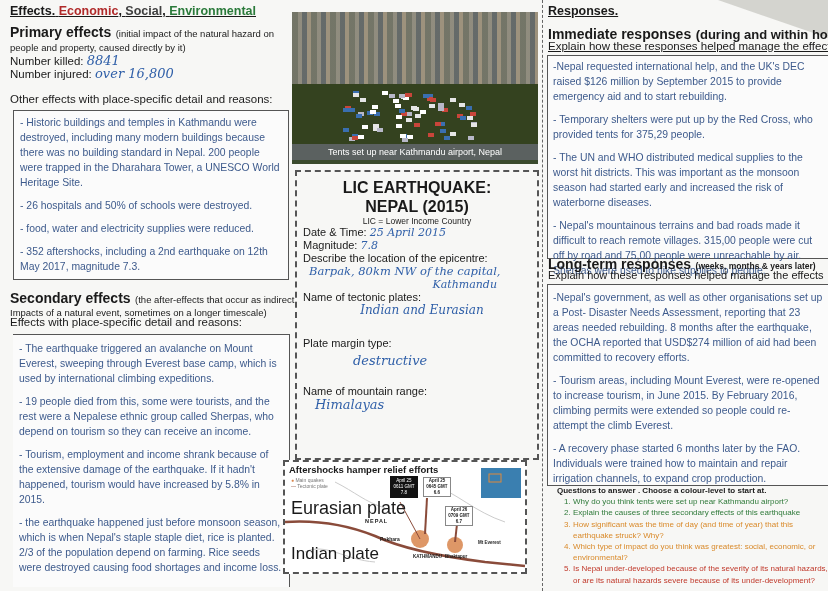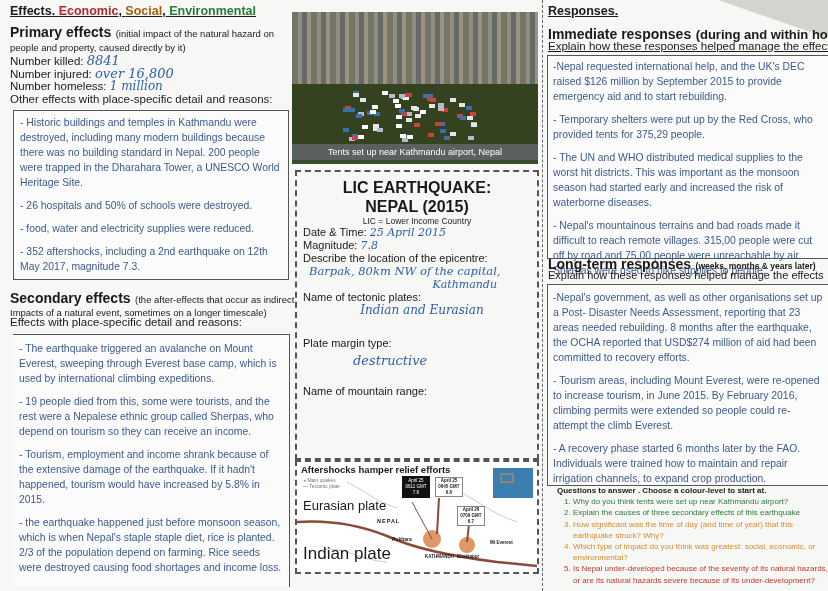--- a/index.html
+++ b/index.html
@@ -22,55 +22,51 @@
   
   #left { left: 10px; top: 0; width: 280px; height: 591px; }
   
   #photo { left: 292px; top: 12px; width: 246px; height: 152px; background: #3a4a2c; overflow: hidden; }
   #photo .city { position: absolute; left: 0; top: 0; width: 100%; height: 72px;
     background: repeating-linear-gradient(90deg, #7a7a6e 0 6px, #9a9488 6px 10px, #6a6e70 10px 15px, #a89a86 15px 19px); opacity: .9; }
   #photo .field { position: absolute; left: 0; top: 72px; width: 100%; height: 70px; background: #34421f; }
   #photo .tent { position: absolute; width: 6px; height: 4px; }
   #photo .caption { position: absolute; left: 0; bottom: 4px; width: 100%; height: 16px; background: #5b6160; color: #fff; font-size: 9px; text-align: center; line-height: 16px; }
   #infobox { left: 295px; top: 170px; width: 240px; height: 286px; }
-  #mapbox { left: 295px; top: 460px; width: 240px; height: 110px; background: #fff; overflow: hidden; }
+  #mapbox { left: 283px; top: 460px; width: 240px; height: 110px; background: #fff; overflow: hidden; }
   
   #right { left: 545px; top: 0; width: 283px; height: 457px; }
   .qs { font-size: 8px; line-height: 11.2px; margin-left: 8px; }
   .qs ol { margin: 0; padding-left: 16px; }
   .shadow-corner { position: absolute; right: 0; top: 0; width: 0; height: 0;
     border-top: 38px solid #bdbdb5; border-left: 110px solid transparent; opacity: .6; }
 </style>
 </head>
 <body>
 
 <div id="left" class="abs">
   <div class="abs title-top" style="left:0;top:4px;">
     <span>Effects.</span>
     <span style="color:#b02a2a">Economic</span><span>,</span>
-    <span style="color:#a16207">Social</span><span>,</span>
+    <span style="color:#404040">Social</span><span>,</span>
     <span style="color:#2a7a3a">Environmental</span>
   </div>
 
   <div class="abs" style="left:0;top:26px;width:280px;line-height:12px;">
     <span class="h2">Primary effects</span>
     <span class="small">(initial impact of the natural hazard on people and property, caused directly by it)</span>
   </div>
 
   <div class="abs label" style="left:0;top:53px;">
     <span>Number killed:</span>
     <span class="hand" style="font-size:13px">8841</span>
   </div>
   <div class="abs label" style="left:0;top:66px;">
     <span>Number injured:</span>
     <span class="hand" style="font-size:13px">over 16,800</span>
-  </div>
-  <div class="abs label" style="left:0;top:79px;">
-    <span>Number homeless:</span>
-    <span class="hand" style="font-size:12px">1 million</span>
   </div>
   <div class="abs label" style="left:0;top:93px;">Other effects with place-specific detail and reasons:</div>
 
   <div class="abs boxed typed" style="left:3px;top:110px;width:262px;height:160px;padding:4px 6px;">
     <p>- Historic buildings and temples in Kathmandu were destroyed, including many modern buildings because there was no building standard in Nepal. 200 people were trapped in the Dharahara Tower, a UNESCO World Heritage Site.</p>
     <p>- 26 hospitals and 50% of schools were destroyed.</p>
     <p>- food, water and electricity supplies were reduced.</p>
     <p>- 352 aftershocks, including a 2nd earthquake on 12th May 2017, magnitude 7.3.</p>
   </div>
 
@@ -176,41 +172,42 @@
     <div><span>Date &amp; Time:</span> <span class="hand" style="font-size:11px">25 April 2015</span></div>
     <div><span>Magnitude:</span> <span class="hand">7.8</span></div>
     <div>Describe the location of the epicentre:</div>
     <div class="hand" style="font-size:11.5px;padding-left:6px;">Barpak, 80km NW of the capital,</div>
     <div class="hand" style="font-size:11px;text-align:right;padding-right:40px;">Kathmandu</div>
     <div>Name of tectonic plates:</div>
     <div class="hand" style="font-size:12px;padding-left:4px;text-align:center;">Indian and Eurasian</div>
     <div style="margin-top:20px">Plate margin type:</div>
     <div class="hand" style="font-size:13px;padding-left:50px;margin-top:4px;">destructive</div>
     <div style="margin-top:18px">Name of mountain range:</div>
+    <div class="hand" style="font-size:13px;padding-left:12px;">Himalayas</div>
   </div>
 </div>
 
 <div id="mapbox" class="abs dashed">
   <svg width="240" height="110" style="position:absolute;left:0;top:0">
     <path d="M0,60 C30,58 60,62 90,74 C120,88 160,95 200,100 L240,104" stroke="#8a4b3a" stroke-width="2.5" fill="none"></path>
     <path d="M50,20 C70,30 80,40 100,46 M150,24 C170,30 190,50 220,60 M20,90 C40,80 60,98 90,100" stroke="#ccc" stroke-width="1" fill="none"></path>
     <circle cx="135" cy="77" r="9" fill="#d8854c" opacity=".85"></circle>
     <circle cx="170" cy="83" r="8" fill="#d8854c" opacity=".85"></circle>
     <line x1="115" y1="40" x2="135" y2="77" stroke="#8a4b3a" stroke-width="1"></line>
     <line x1="142" y1="36" x2="140" y2="72" stroke="#8a4b3a" stroke-width="2"></line>
     <line x1="172" y1="62" x2="170" y2="80" stroke="#8a4b3a" stroke-width="2"></line>
     <rect x="196" y="6" width="40" height="30" fill="#3a7fb0"></rect>
     <rect x="204" y="12" width="12" height="8" fill="none" stroke="#e08a3a" stroke-width="1"></rect>
   </svg>
   <div class="abs" style="left:4px;top:2px;font-weight:bold;font-size:9.5px;">Aftershocks hamper relief efforts</div>
   <div class="abs" style="left:6px;top:15px;font-size:5px;color:#777;">
     <div><span style="color:#d8854c">●</span> <span>Main quakes</span></div>
     <div><span style="color:#8a4b3a">—</span> <span>Tectonic plate</span></div>
   </div>
-  <div class="abs" style="left:6px;top:36px;font-size:13px;">Eurasian plate</div>
+  <div class="abs" style="left:6px;top:36px;font-size:18px;">Eurasian plate</div>
   <div class="abs" style="left:6px;top:82px;font-size:17px;">Indian plate</div>
   <div class="abs" style="left:80px;top:56px;font-size:5.5px;font-weight:bold;letter-spacing:1px;">NEPAL</div>
   <div class="abs" style="left:95px;top:74px;font-size:5px;font-weight:bold;">Pokhara</div>
   <div class="abs" style="left:128px;top:92px;font-size:4.5px;font-weight:bold;">KATHMANDU</div>
   <div class="abs" style="left:160px;top:92px;font-size:4.5px;font-weight:bold;">Bhaktapur</div>
   <div class="abs" style="left:193px;top:78px;font-size:4.5px;font-weight:bold;">Mt Everest</div>
   <div class="abs" style="left:105px;top:14px;width:28px;background:#111;color:#fff;font-size:4.5px;text-align:center;line-height:6px;padding:2px 0;">
     <div>April 25</div>
       <div>0611 GMT</div>
       <div>7.8</div>

